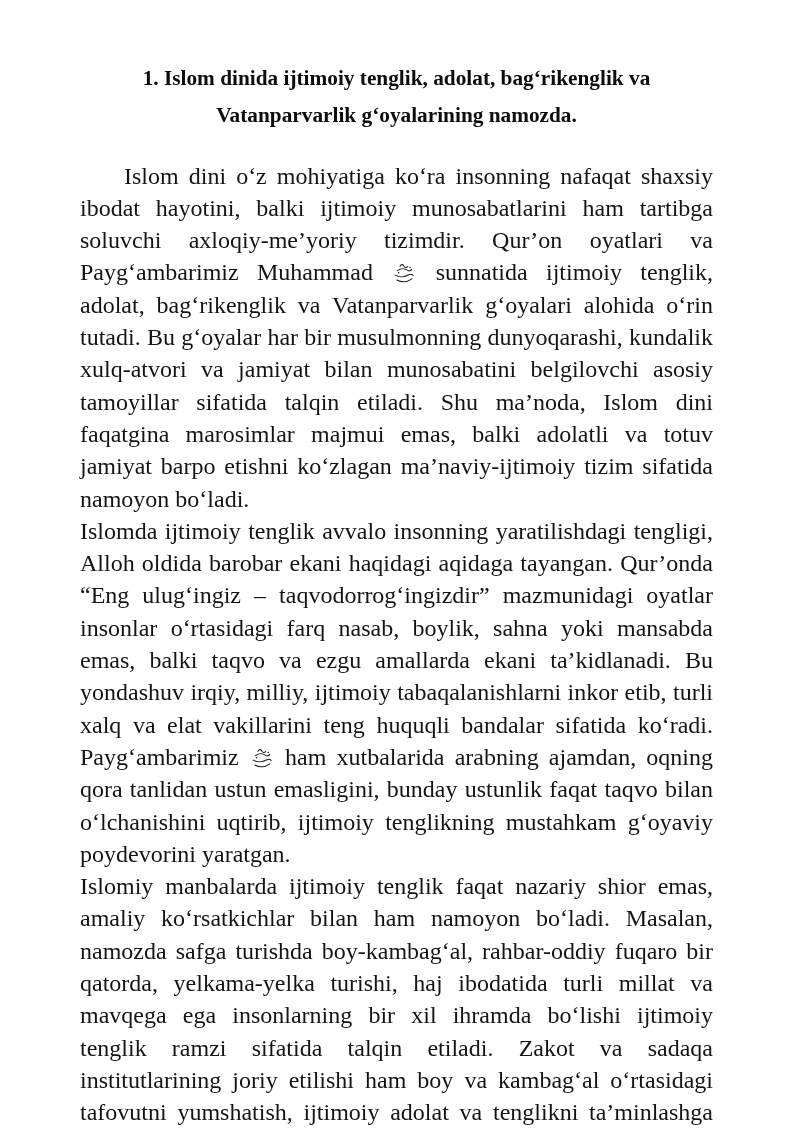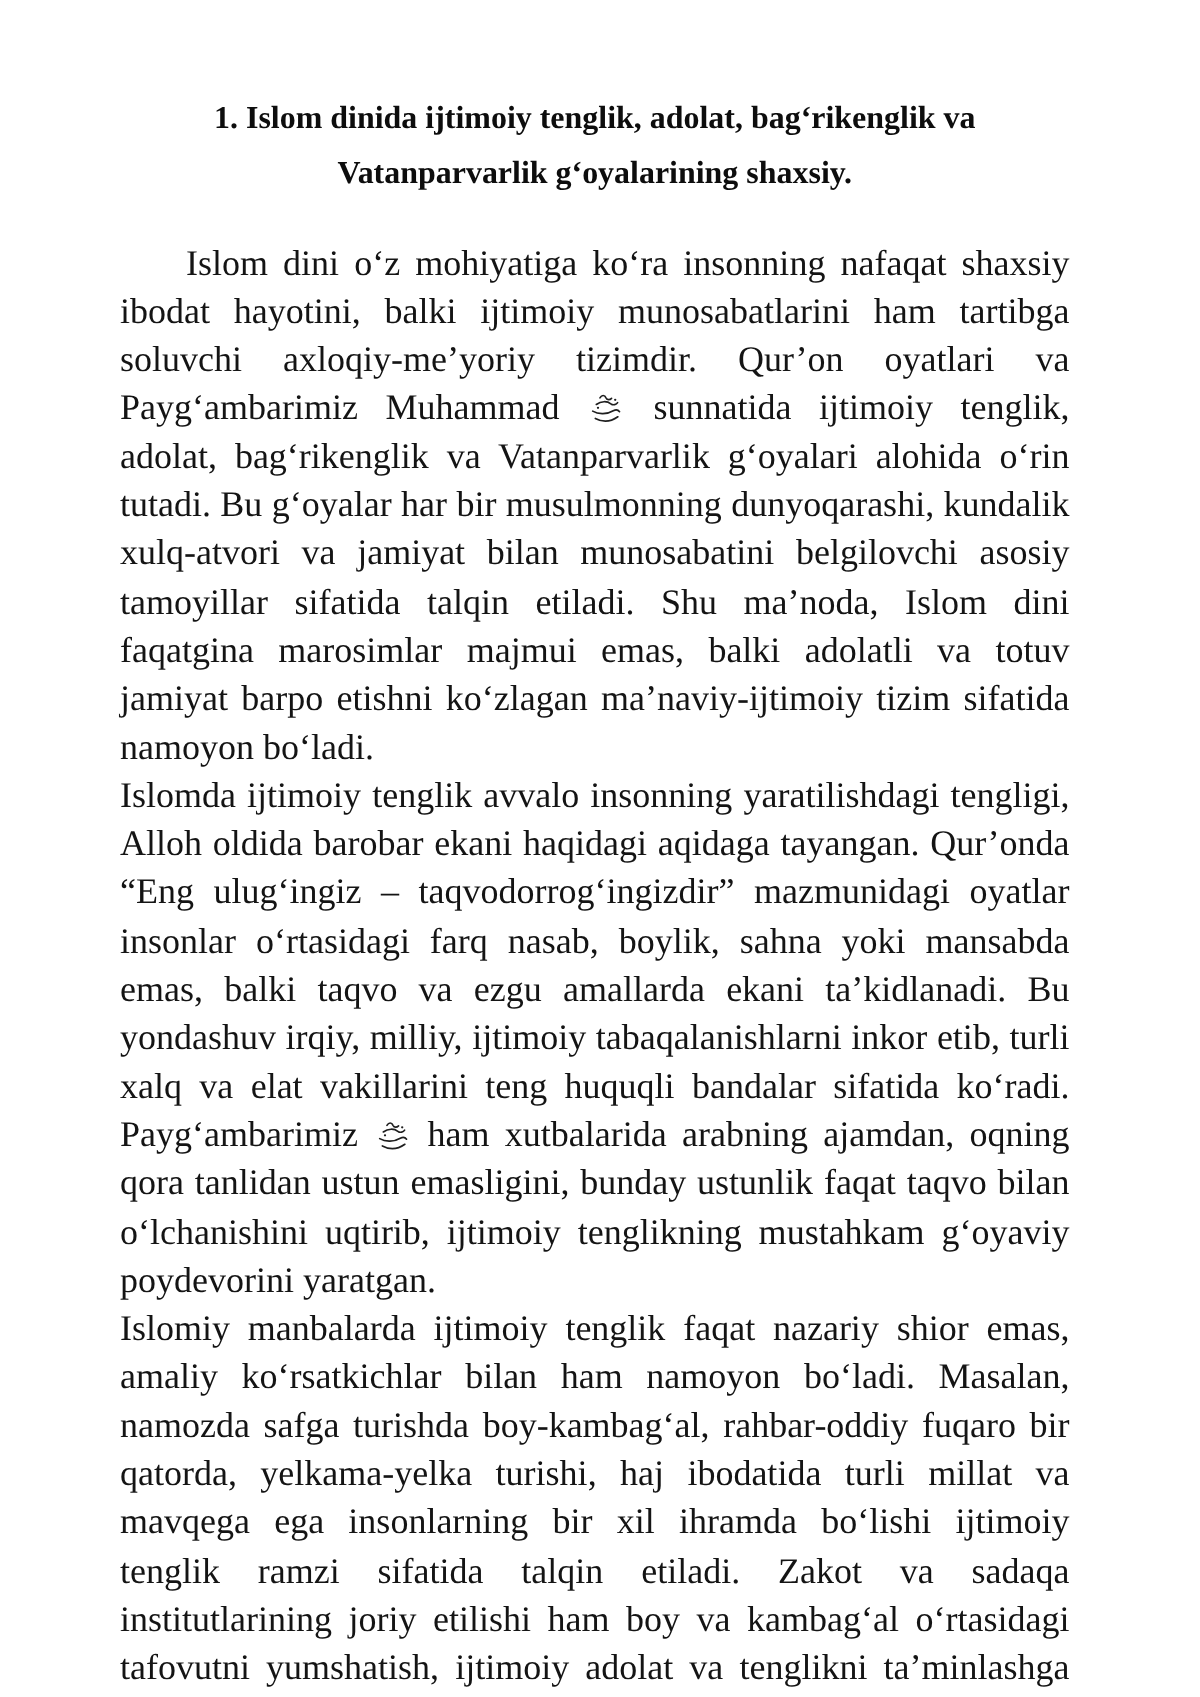--- a/index.html
+++ b/index.html
@@ -48,21 +48,21 @@
     line-height: 0;
   }
   .pbuh svg { display: block; }
 </style>
 </head>
 <body>
 
 <div class="page">
   <h1 class="doc-title">
     <span class="title-line">1. Islom dinida ijtimoiy tenglik, adolat, bag‘rikenglik va</span>
-    <span class="title-line">Vatanparvarlik g‘oyalarining shaxsiy.</span>
+    <span class="title-line">Vatanparvarlik g‘oyalarining namozda.</span>
   </h1>
   <div class="doc-body">
       <p class="para indent"><span>Islom dini o‘z mohiyatiga ko‘ra insonning nafaqat shaxsiy ibodat hayotini, balki ijtimoiy munosabatlarini ham tartibga soluvchi axloqiy-me’yoriy tizimdir. Qur’on oyatlari va Payg‘ambarimiz Muhammad </span>
   <span class="pbuh"><svg viewBox="0 0 30 26" width="26" height="21" xmlns="http://www.w3.org/2000/svg">
     <g stroke="#1f1f1f" stroke-width="1.35" fill="none" stroke-linecap="round">
       <path d="M10 4 c1.5 -2.6 4 -2.6 5 0 c1 2 3.2 1.8 4.6 0.4"></path>
       <path d="M7 9.5 c4 -3 9 -3 12 -0.6 c2 1.6 4.6 0.6 5.6 -1"></path>
       <path d="M4 15 c5 3 12 2.6 17 -0.4 c2.2 -1.2 4.2 -0.6 5.2 0.8"></path>
       <path d="M6.2 21 c6 3.2 13 2.6 18.6 -1.4"></path>
     </g>

